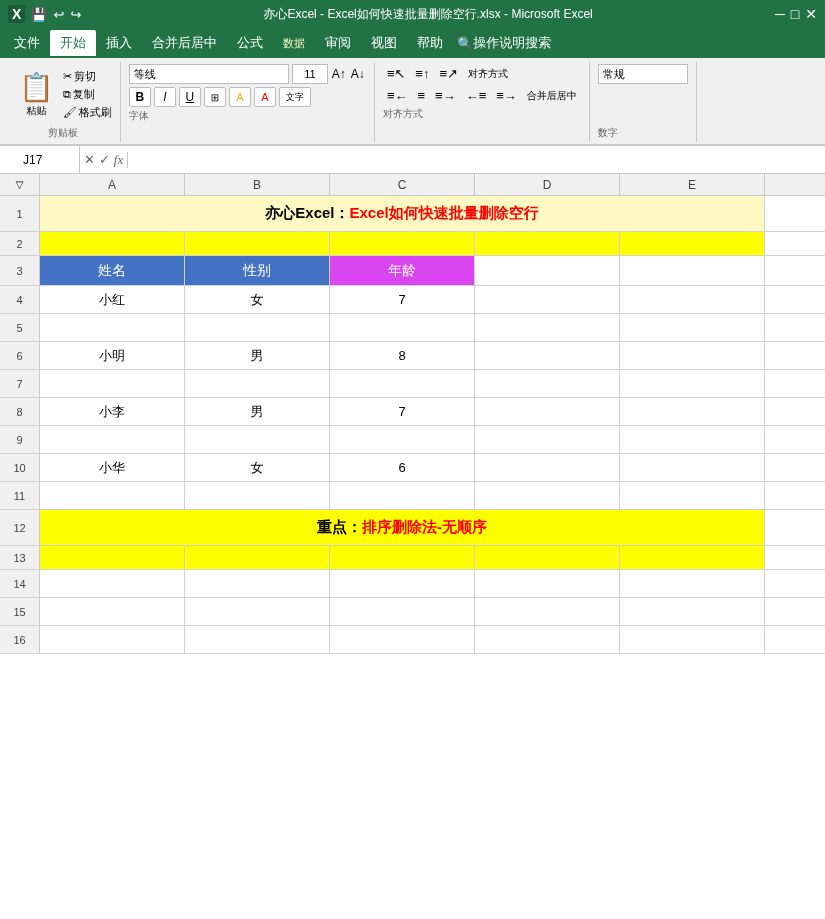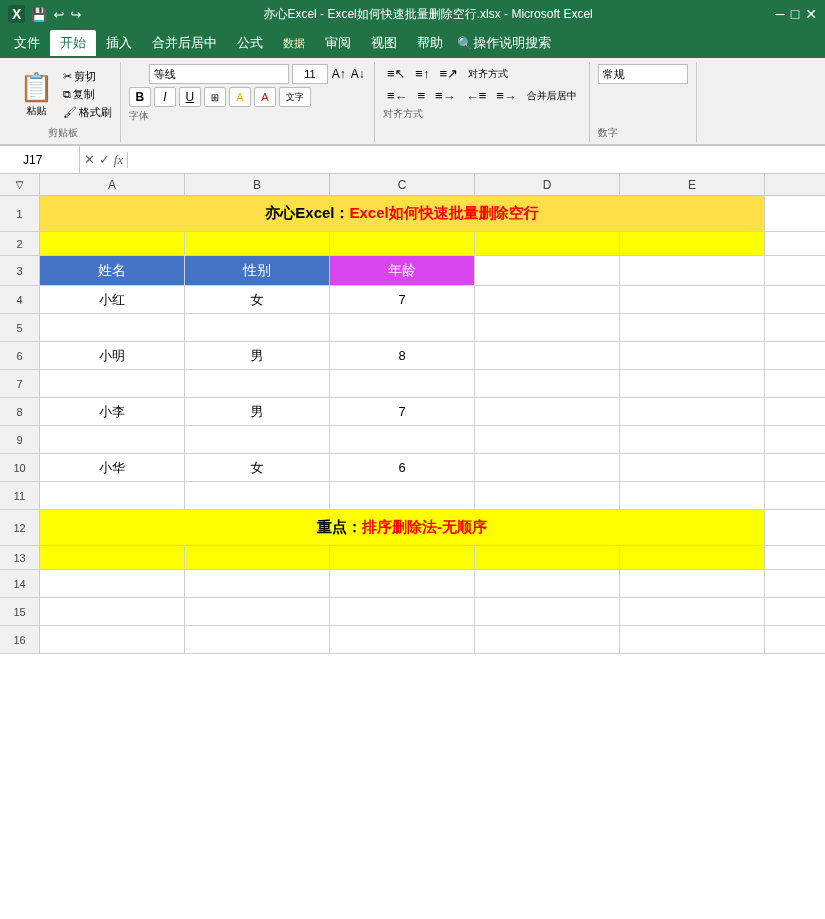--- a/index.html
+++ b/index.html
@@ -60,21 +60,21 @@
             <span>🖌</span>
             <span>格式刷</span>
           </div>
         </div>
       </div>
       <div style="font-size:10px; color:#666; margin-top:2px;">剪贴板</div>
     </div>
 
     <div style="display:flex; flex-direction:column; border-right:1px solid #c8c8c8; padding:2px 8px; min-width:220px;">
       <div style="display:flex; align-items:center; gap:3px; margin-bottom:3px;">
-        <input type="text" value="等线" style="width: 140px; border: 1px solid rgb(187, 187, 187); font-size: 11px; height: 20px; padding: 0px 4px; margin-left: 20px;">
+        <input type="text" value="等线" style="width: 160px; border: 1px solid rgb(187, 187, 187); font-size: 11px; height: 20px; padding: 0px 4px;">
         <input type="text" value="11" style="width: 36px; border: 1px solid rgb(187, 187, 187); font-size: 11px; height: 20px; text-align: center;">
         <button style="border:1px solid transparent; background:none; cursor:pointer; font-size:12px;">A↑</button>
         <button style="border:1px solid transparent; background:none; cursor:pointer; font-size:12px;">A↓</button>
       </div>
       <div style="display:flex; align-items:center; gap:3px;">
         <button style="border:1px solid #bbb; background:white; width:22px; height:20px; font-weight:bold; cursor:pointer; border-radius:2px; font-size:12px;">B</button>
         <button style="border:1px solid #bbb; background:white; width:22px; height:20px; font-style:italic; cursor:pointer; border-radius:2px; font-size:12px;">I</button>
         <button style="border:1px solid #bbb; background:white; width:22px; height:20px; text-decoration:underline; cursor:pointer; border-radius:2px; font-size:12px;">U</button>
         <span style="border:1px solid #bbb; background:white; width:22px; height:20px; cursor:pointer; border-radius:2px; display:flex; align-items:center; justify-content:center; font-size:10px;">⊞</span>
         <span style="border:1px solid #bbb; background:white; width:22px; height:20px; cursor:pointer; border-radius:2px; display:flex; align-items:center; justify-content:center; font-size:11px; color:#f4b400;">A</span>
@@ -134,21 +134,21 @@
       <div style="width:145px; background:#f0f0f0; border-right:1px solid #c8c8c8; border-bottom:1px solid #c8c8c8; display:flex; align-items:center; justify-content:center; font-size:12px; color:#444; height:22px; cursor:pointer;">C</div>
       <div style="width:145px; background:#f0f0f0; border-right:1px solid #c8c8c8; border-bottom:1px solid #c8c8c8; display:flex; align-items:center; justify-content:center; font-size:12px; color:#444; height:22px; cursor:pointer;">D</div>
       <div style="width:145px; background:#f0f0f0; border-right:1px solid #c8c8c8; border-bottom:1px solid #c8c8c8; display:flex; align-items:center; justify-content:center; font-size:12px; color:#444; height:22px; cursor:pointer;">E</div>
       <div style="flex:1; background:#f0f0f0; border-bottom:1px solid #c8c8c8; height:22px;"></div>
     </div>
 
     <div style="display:flex; flex-direction:column; flex:1; overflow:hidden;">
 
       <div style="display:flex; height:36px;">
         <div style="width:40px; min-width:40px; background:#f0f0f0; border-right:1px solid #c8c8c8; border-bottom:1px solid #d0d0d0; display:flex; align-items:center; justify-content:center; font-size:11px; color:#444;">1</div>
-        <div style="width:725px; background:#fde047; border-right:1px solid #d0d0d0; border-bottom:1px solid #d0d0d0; display:flex; align-items:center; justify-content:center; font-size:15px; font-weight:bold; overflow:hidden;">
+        <div style="width:725px; background:#fef9c3; border-right:1px solid #d0d0d0; border-bottom:1px solid #d0d0d0; display:flex; align-items:center; justify-content:center; font-size:15px; font-weight:bold; overflow:hidden;">
           <span style="color:#000;">亦心Excel：</span>
             <span style="color:#ff0000;">Excel如何快速批量删除空行</span>
         </div>
         <div style="flex:1; border-bottom:1px solid #d0d0d0; background:white;"></div>
       </div>
 
       <div style="display:flex; height:24px;">
         <div style="width:40px; min-width:40px; background:#f0f0f0; border-right:1px solid #c8c8c8; border-bottom:1px solid #d0d0d0; display:flex; align-items:center; justify-content:center; font-size:11px; color:#444;">2</div>
         <div style="width:145px; background:#ffff00; border-right:1px solid #d0d0d0; border-bottom:1px solid #d0d0d0;"></div>
         <div style="width:145px; background:#ffff00; border-right:1px solid #d0d0d0; border-bottom:1px solid #d0d0d0;"></div>

